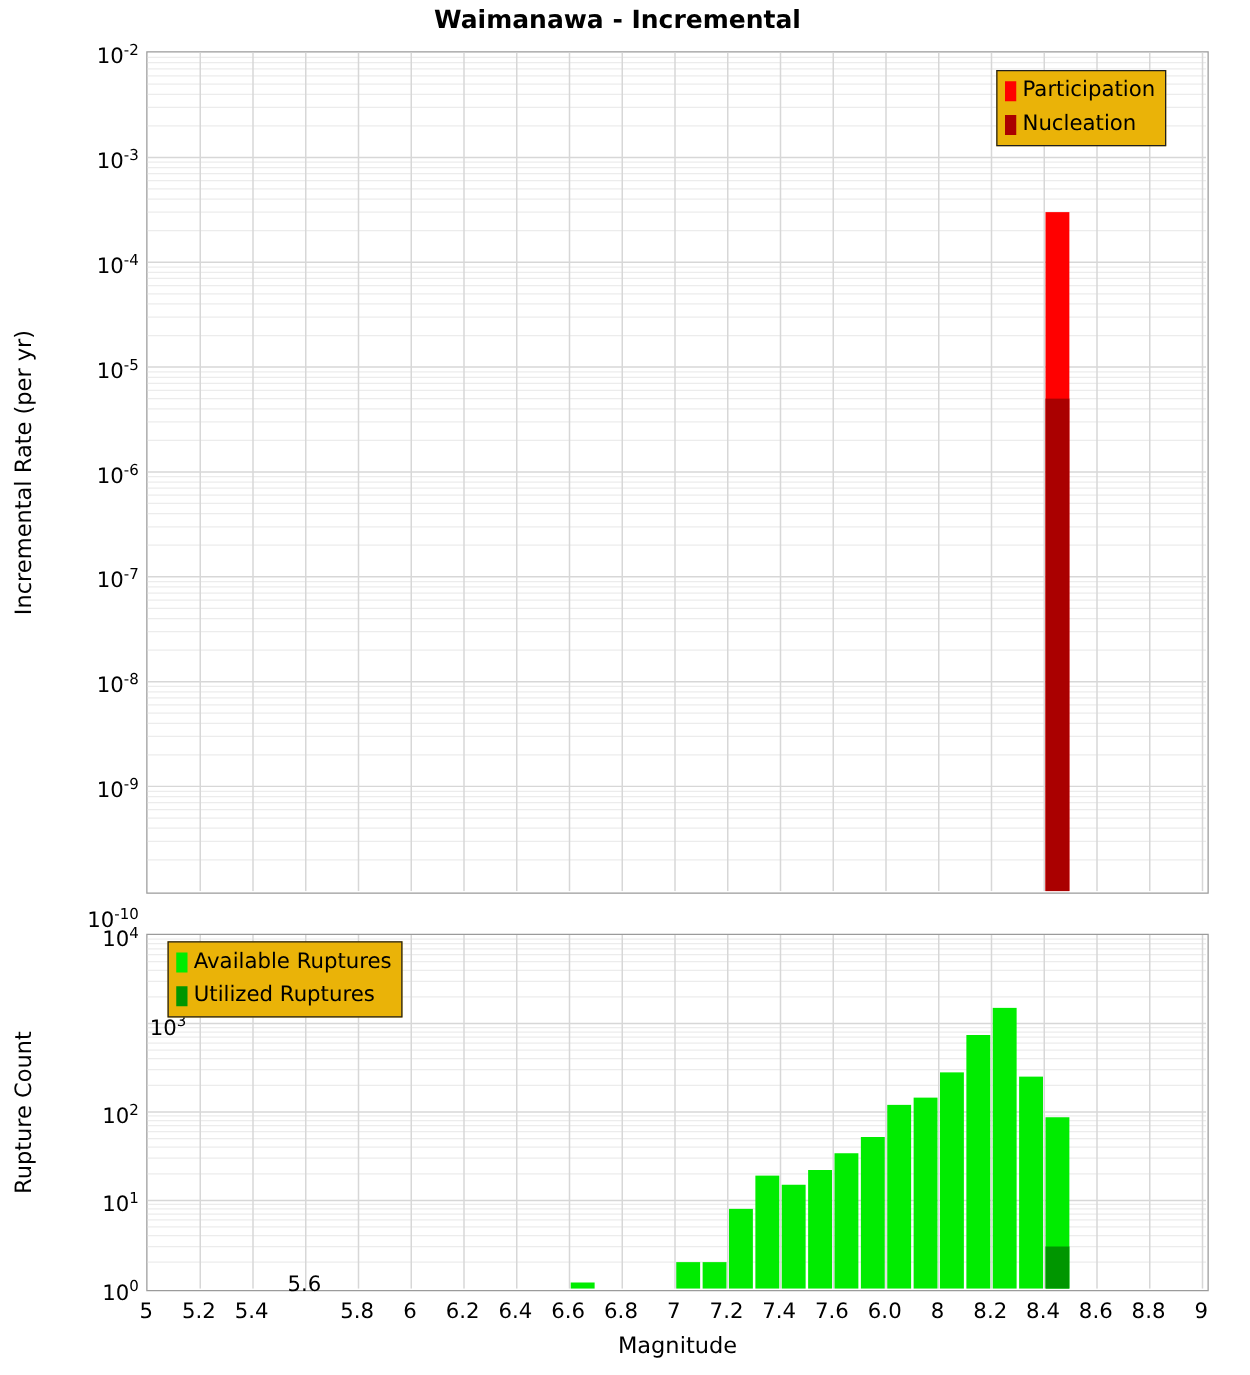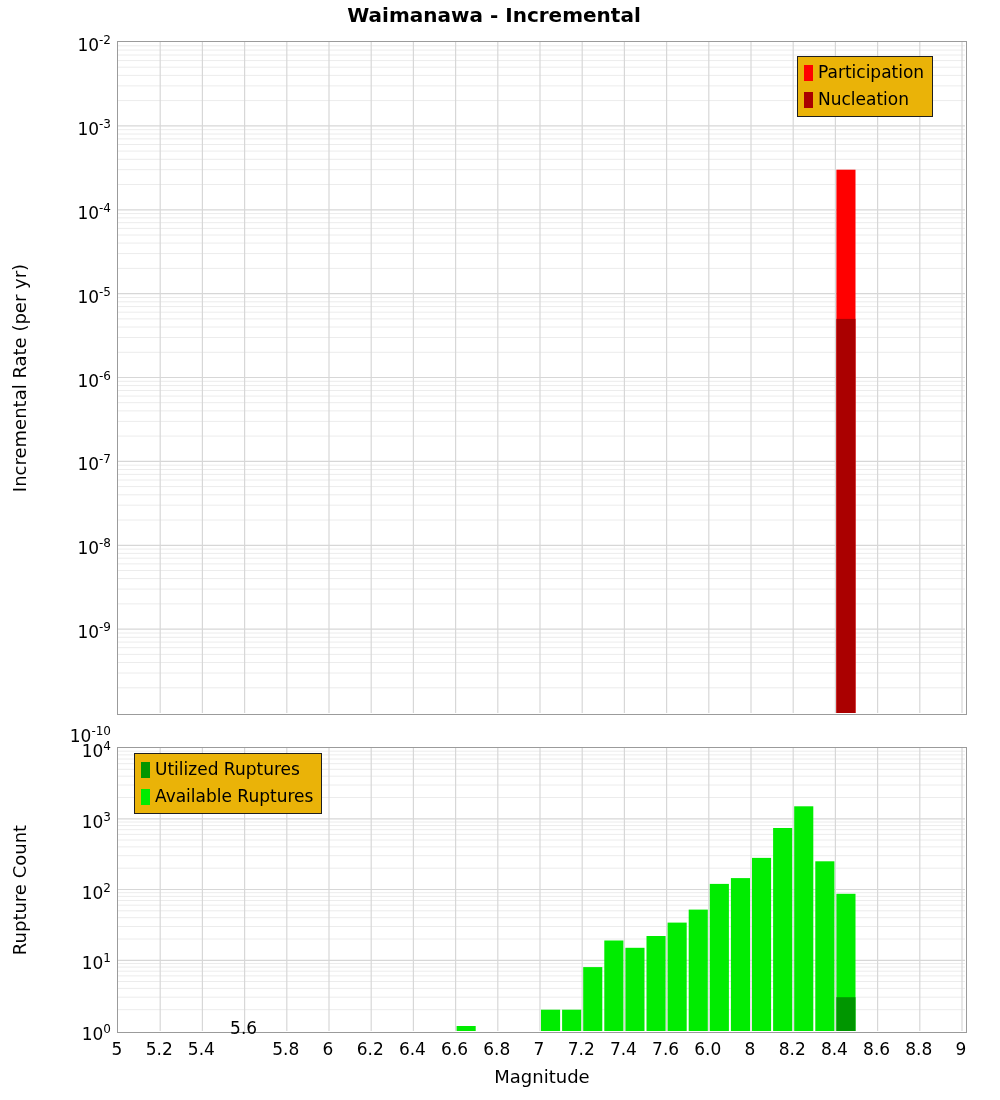--- a/index.html
+++ b/index.html
@@ -235,40 +235,40 @@
       <span>Participation</span>
     </div>
     <div class="legend-item">
       <span class="swatch" style="background: rgb(170, 0, 0);"></span>
       <span>Nucleation</span>
     </div>
   </div>
 
   <div class="legend" style="left:134px; top:753px;">
     <div class="legend-item">
+      <span class="swatch" style="background: rgb(0, 236, 0);"></span>
+      <span>Available Ruptures</span>
+    </div>
+    <div class="legend-item">
       <span class="swatch" style="background: rgb(0, 150, 0);"></span>
       <span>Utilized Ruptures</span>
-    </div>
-    <div class="legend-item">
-      <span class="swatch" style="background: rgb(0, 236, 0);"></span>
-      <span>Available Ruptures</span>
     </div>
   </div>
 
 <div class="ytick" style="top: 27px;">10<sup>-2</sup></div>
     <div class="ytick" style="top: 110.875px;">10<sup>-3</sup></div>
     <div class="ytick" style="top: 194.75px;">10<sup>-4</sup></div>
     <div class="ytick" style="top: 278.625px;">10<sup>-5</sup></div>
     <div class="ytick" style="top: 362.5px;">10<sup>-6</sup></div>
     <div class="ytick" style="top: 446.375px;">10<sup>-7</sup></div>
     <div class="ytick" style="top: 530.25px;">10<sup>-8</sup></div>
     <div class="ytick" style="top: 614.125px;">10<sup>-9</sup></div>
     <div class="ytick" style="top: 718px;">10<sup>-10</sup></div>
     <div class="ytick" style="top: 733px;">10<sup>4</sup></div>
-    <div class="ytick" style="top: 803.75px;">10<sup>3</sup></div>
+    <div class="ytick" style="top: 803.75px; margin-left: 38px;">10<sup>3</sup></div>
     <div class="ytick" style="top: 874.5px;">10<sup>2</sup></div>
     <div class="ytick" style="top: 945.25px;">10<sup>1</sup></div>
     <div class="ytick" style="top: 1016px;">10<sup>0</sup></div>
     <div class="xtick" style="left: 87px; top: 1038px;">5</div>
     <div class="xtick" style="left: 129.202px; top: 1038px;">5.2</div>
     <div class="xtick" style="left: 171.404px; top: 1038px;">5.4</div>
     <div class="xtick" style="left: 213.605px; top: 1017px;">5.6</div>
     <div class="xtick" style="left: 255.807px; top: 1038px;">5.8</div>
     <div class="xtick" style="left: 298.009px; top: 1038px;">6</div>
     <div class="xtick" style="left: 340.211px; top: 1038px;">6.2</div>

